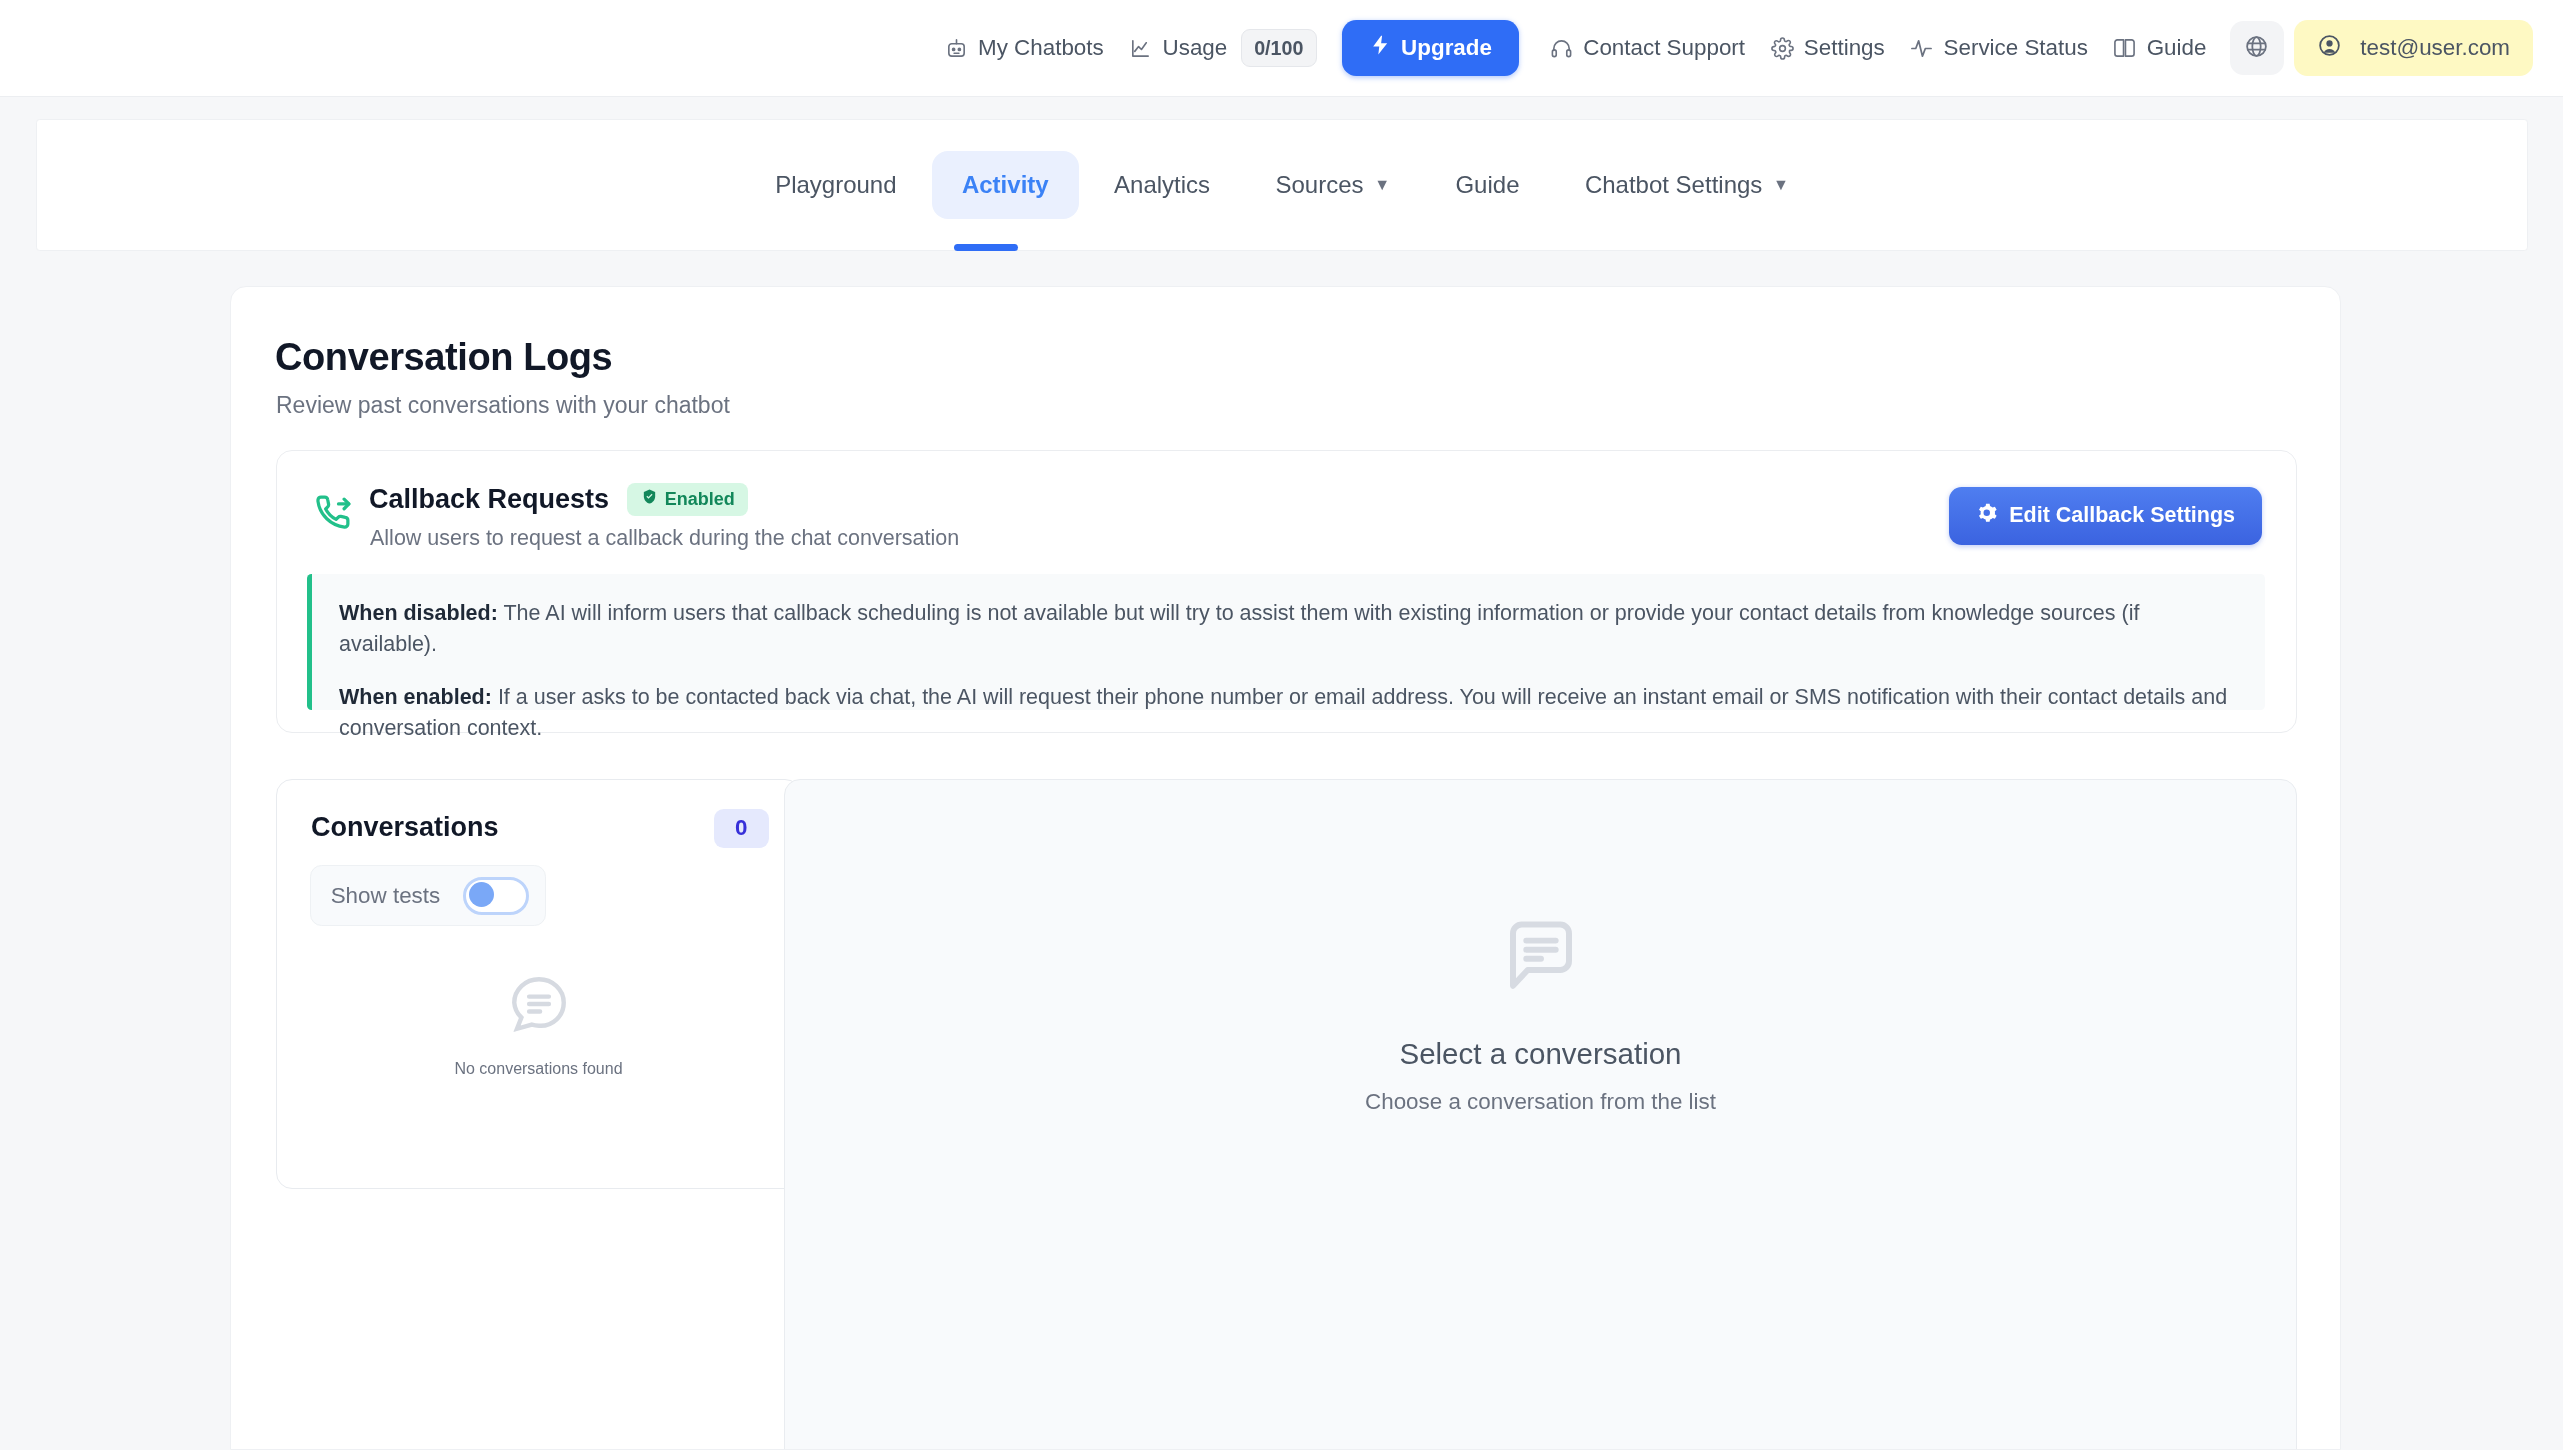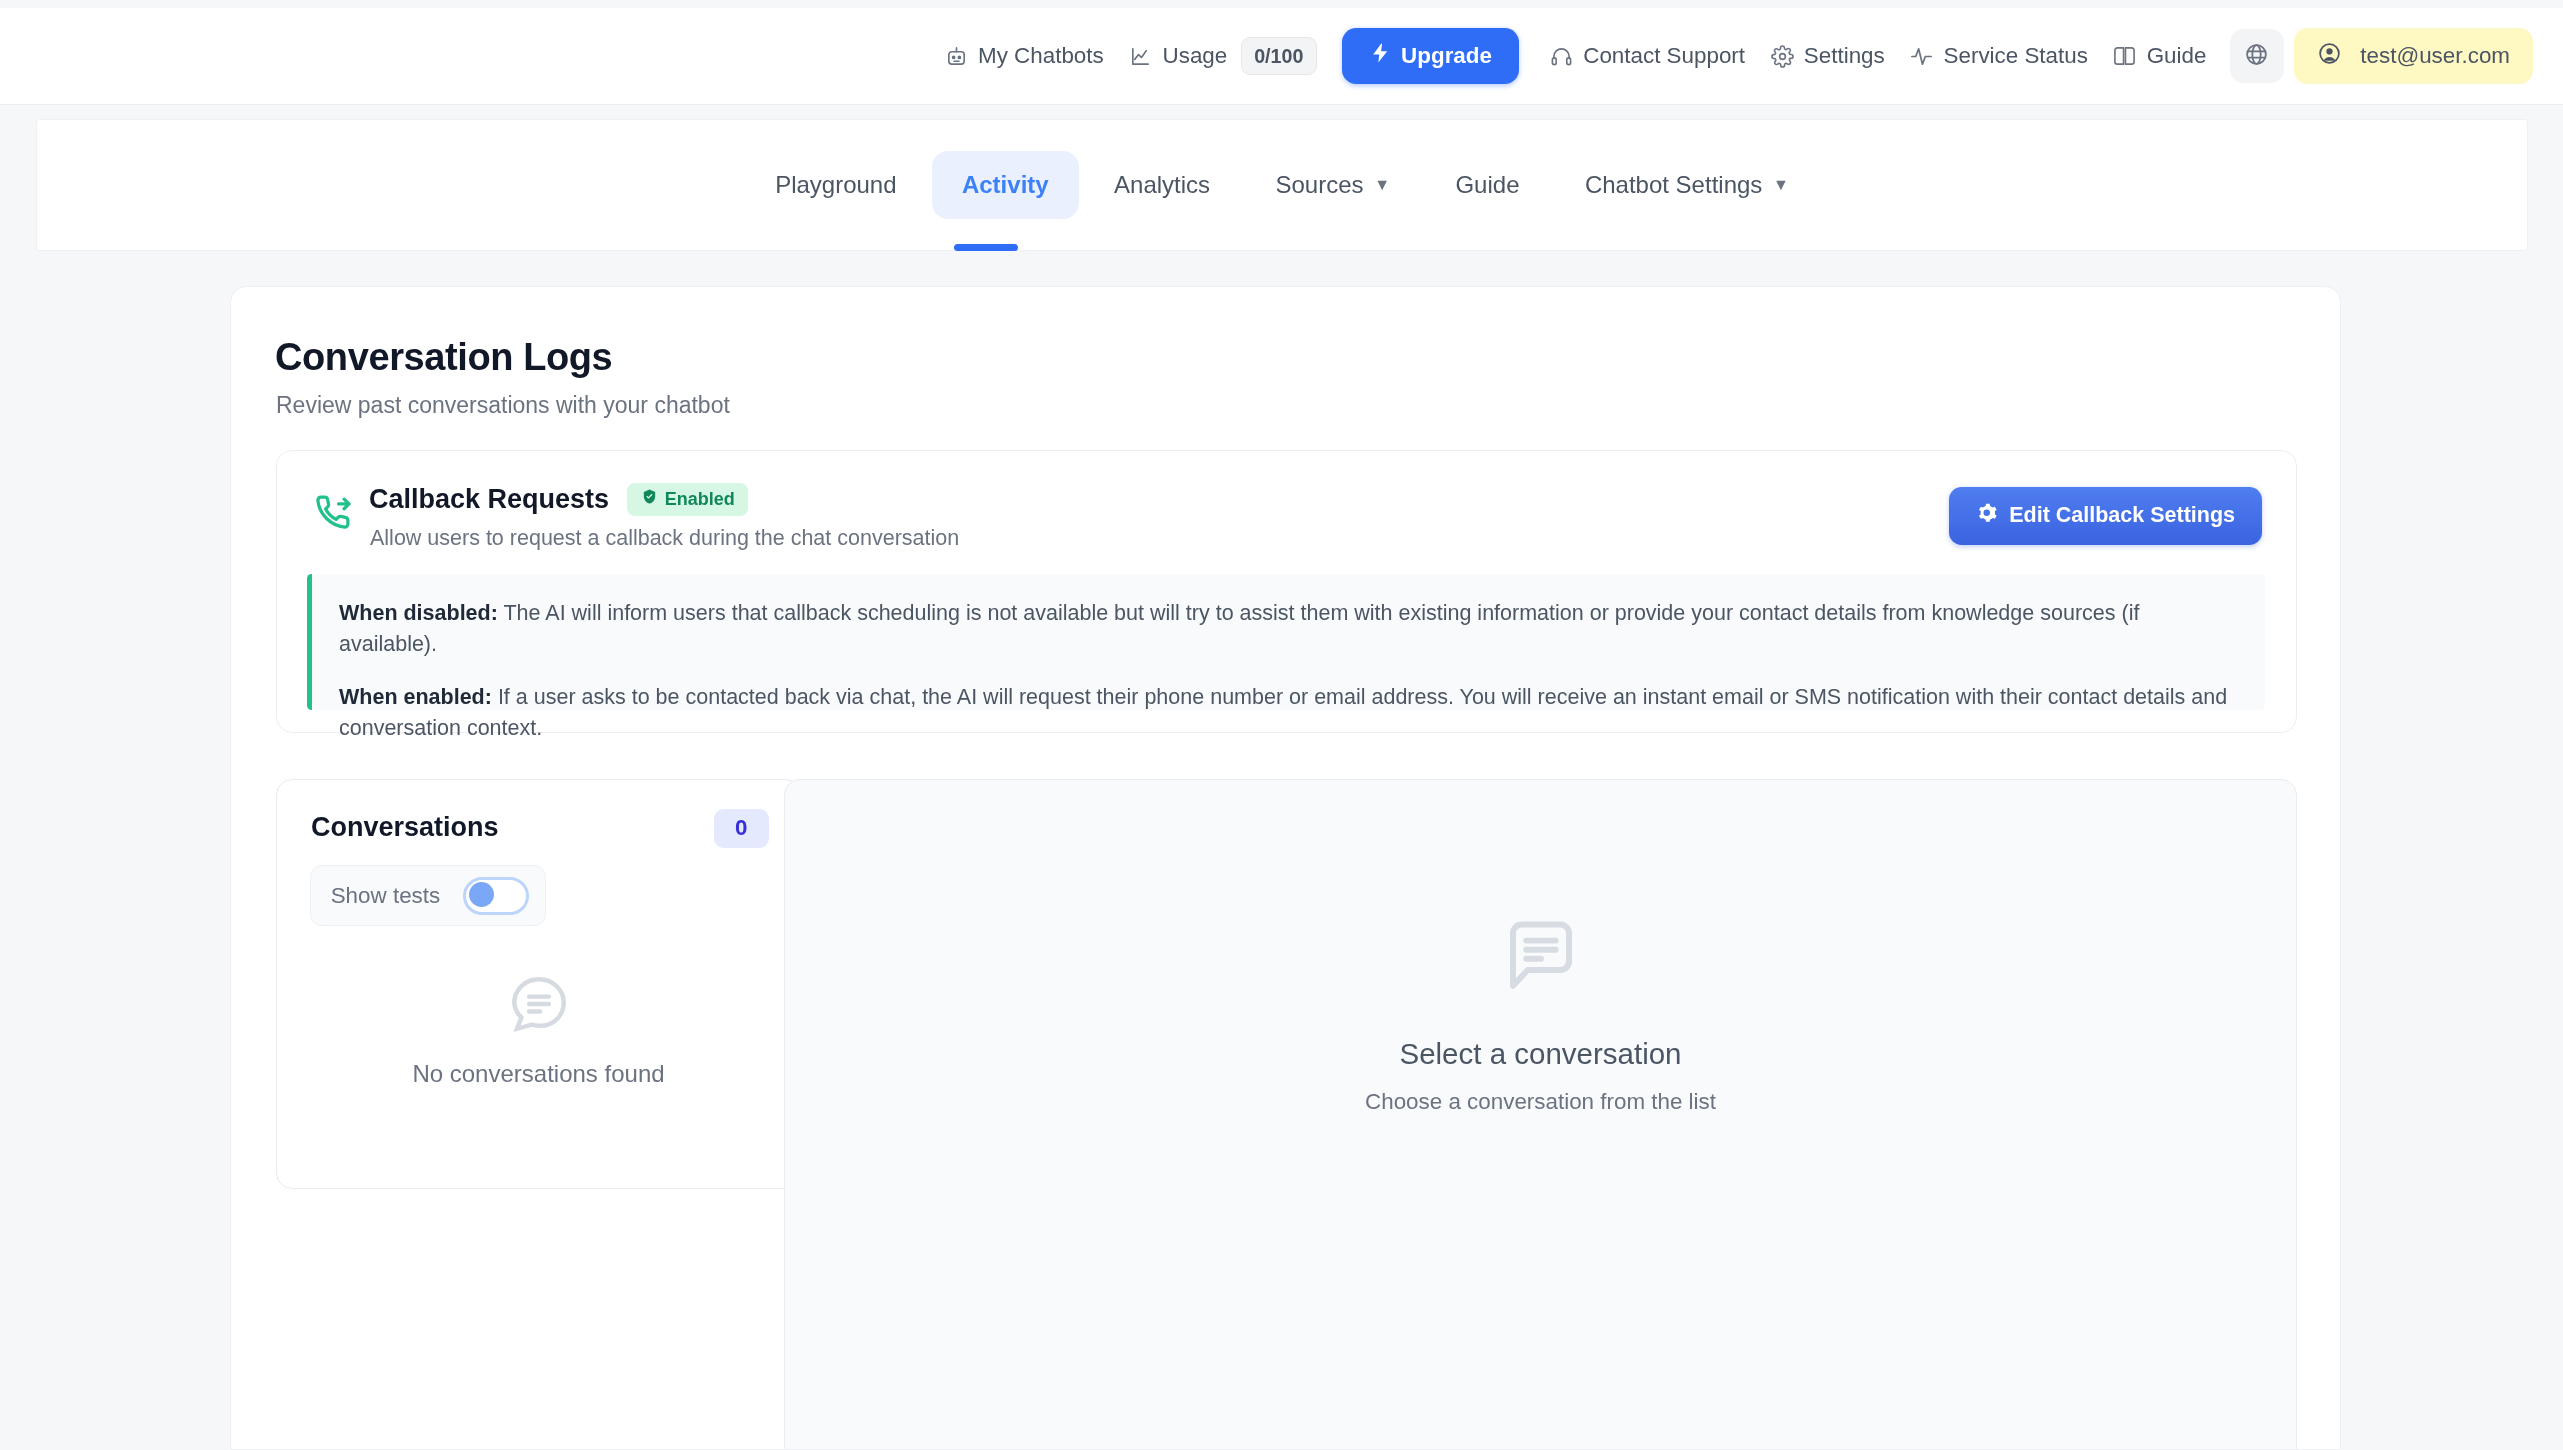--- a/index.html
+++ b/index.html
@@ -5,21 +5,21 @@
   * { box-sizing: border-box; margin: 0; padding: 0; }
   html, body {
     width: 2563px; height: 1451px;
     background: #f6f7f9;
     font-family: "Liberation Sans", sans-serif;
     overflow: hidden;
   }
 
   
   .topbar {
-    position: absolute; left: 0; top: 8px;
+    position: absolute; left: 0; top: 0;
     width: 2563px; height: 97px;
     background: #ffffff;
     border-bottom: 0.9px solid #eceef1;
     display: flex; align-items: center; justify-content: flex-end;
     padding-right: 30px;
   }
   .top-item {
     display: flex; align-items: center; gap: 9.8px;
     font-size: 22.4px; color: #4b5563;
     padding: 9px 12.5px; border-radius: 10.7px;
@@ -181,21 +181,21 @@
   .toggle .knob {
     position: absolute; left: 2.7px; top: 2.7px;
     width: 25px; height: 25px; border-radius: 50%;
     background: #7aa8f7;
   }
   .conv-empty {
     position: absolute; left: 0; top: 191px; width: 100%;
     display: flex; flex-direction: column; align-items: center; gap: 23px;
   }
   .conv-empty .bubble { width: 66px; height: 66px; color: #d6dae1; }
-  .conv-empty .txt { font-size: 24px; color: #6b7280; }
+  .conv-empty .txt { font-size: 16px; color: #6b7280; }
 
   
   .detailpanel {
     position: absolute; left: 553px; top: 492px;
     width: 1513px; height: 673px;
     background: #f8fafc;
     border: 0.9px solid #e9ecf0;
     border-radius: 16px 16px 0 0;
   }
   .detail-empty {

